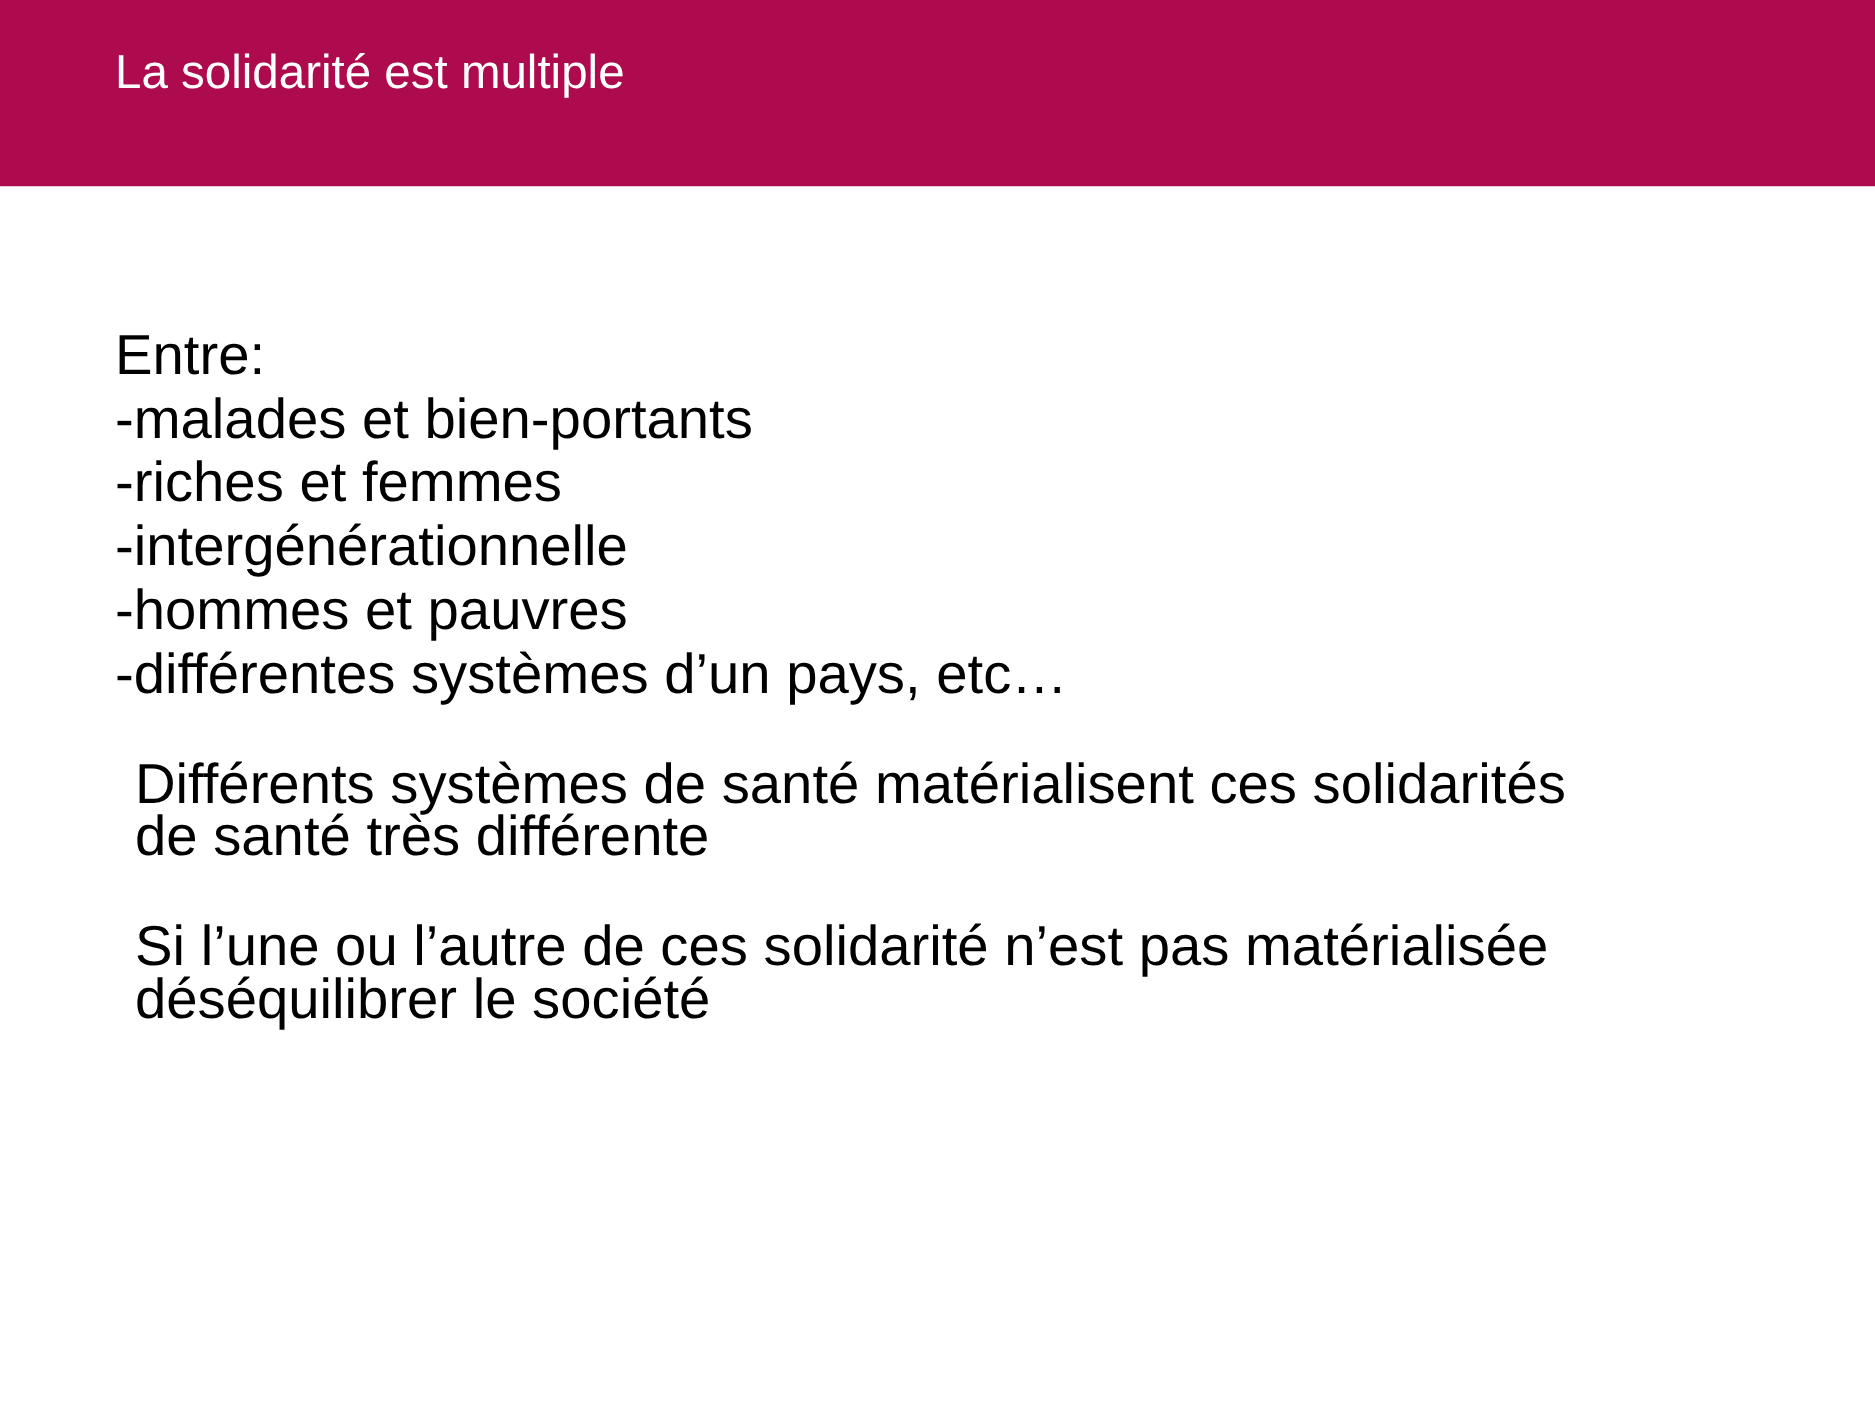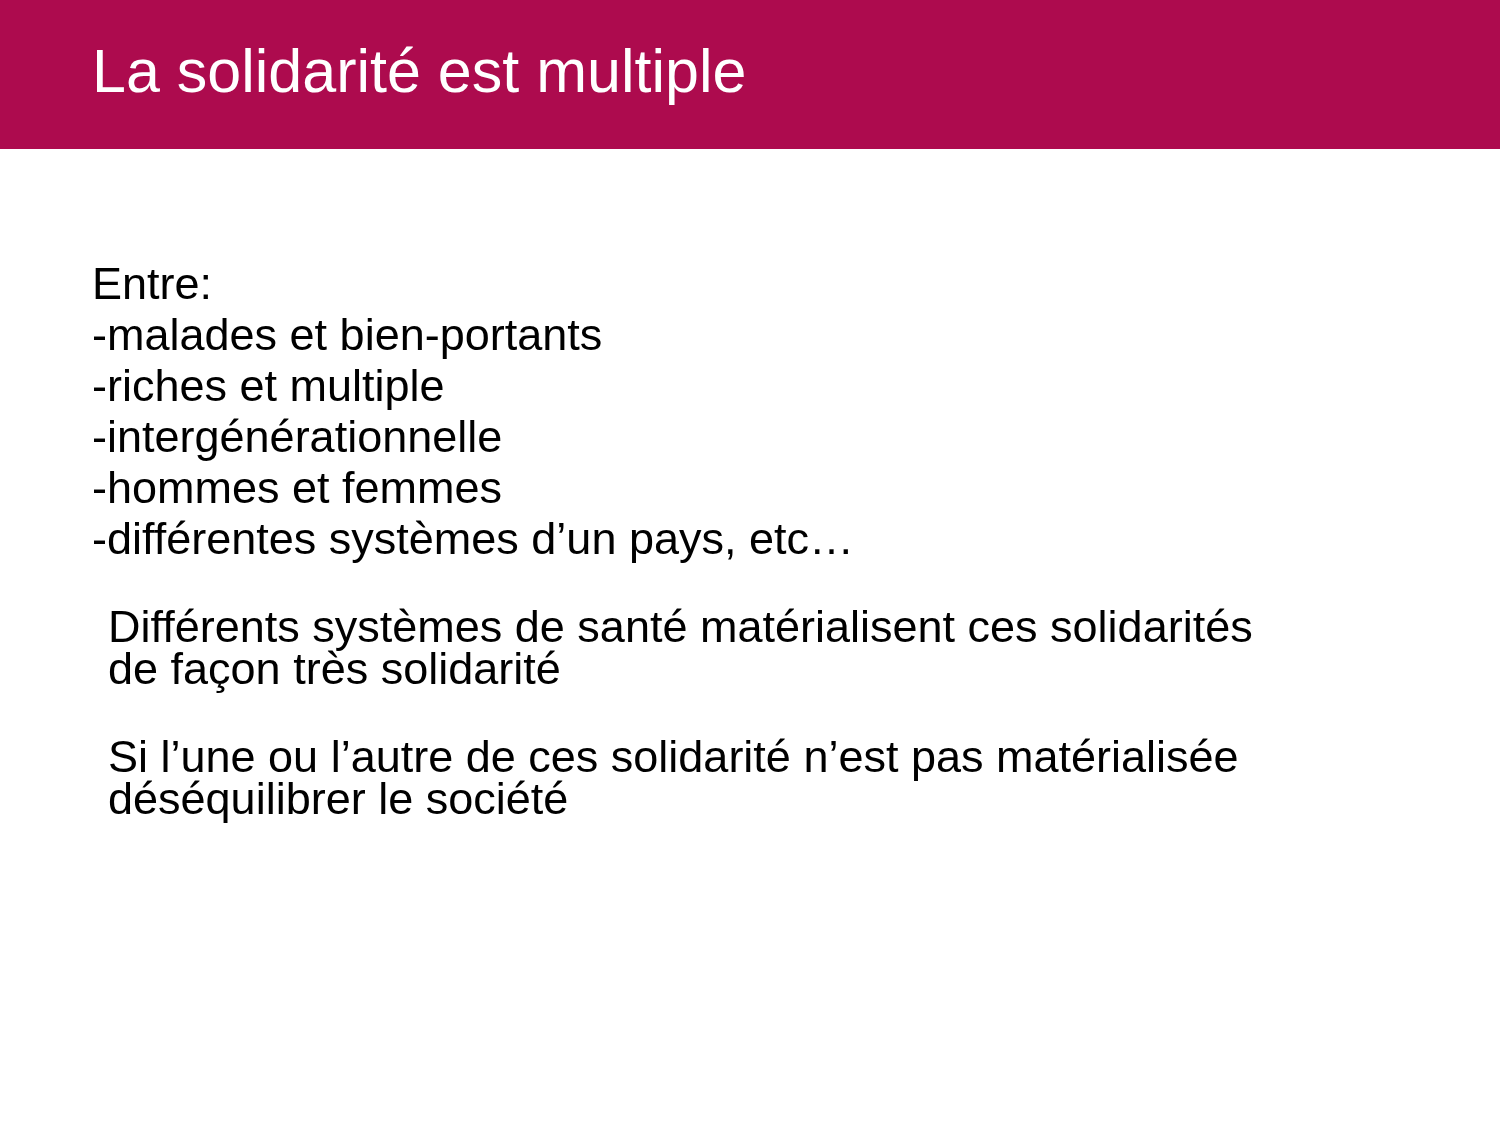--- a/index.html
+++ b/index.html
@@ -25,21 +25,21 @@
     height: 149px;
     background: #ad0b4e;
   }
   .slide-title {
     position: absolute;
     left: 92px;
     top: 36px;
     width: 1340px;
     color: #ffffff;
     font-family: "Liberation Sans", sans-serif;
-    font-size: 61px;
+    font-size: 38px;
     font-weight: normal;
     line-height: 1.18;
     letter-spacing: 0px;
     white-space: nowrap;
   }
   .body-area {
     position: absolute;
     left: 92px;
     top: 258px;
     width: 1320px;
@@ -73,31 +73,31 @@
 
   <div class="title-band"></div>
 
   <div class="slide-title">La solidarité est multiple</div>
 
   <div class="body-area">
 
     <div class="blk blk-list">
       <span class="ln">Entre:</span>
       <span class="ln">-malades et bien-portants</span>
-      <span class="ln">-riches et multiple</span>
+      <span class="ln">-riches et femmes</span>
       <span class="ln">-intergénérationnelle</span>
-      <span class="ln">-hommes et femmes</span>
+      <span class="ln">-hommes et pauvres</span>
       <span class="ln">-différentes systèmes d’un pays, etc…</span>
     </div>
 
     <div class="spacer-a"></div>
 
     <div class="blk blk-para">
       <span class="ln">Différents systèmes de santé matérialisent ces solidarités</span>
-      <span class="ln">de façon très solidarité</span>
+      <span class="ln">de santé très différente</span>
     </div>
 
     <div class="spacer-b"></div>
 
     <div class="blk blk-para">
       <span class="ln">Si l’une ou l’autre de ces solidarité n’est pas matérialisée</span>
       <span class="ln">déséquilibrer le société</span>
     </div>
 
   </div>

